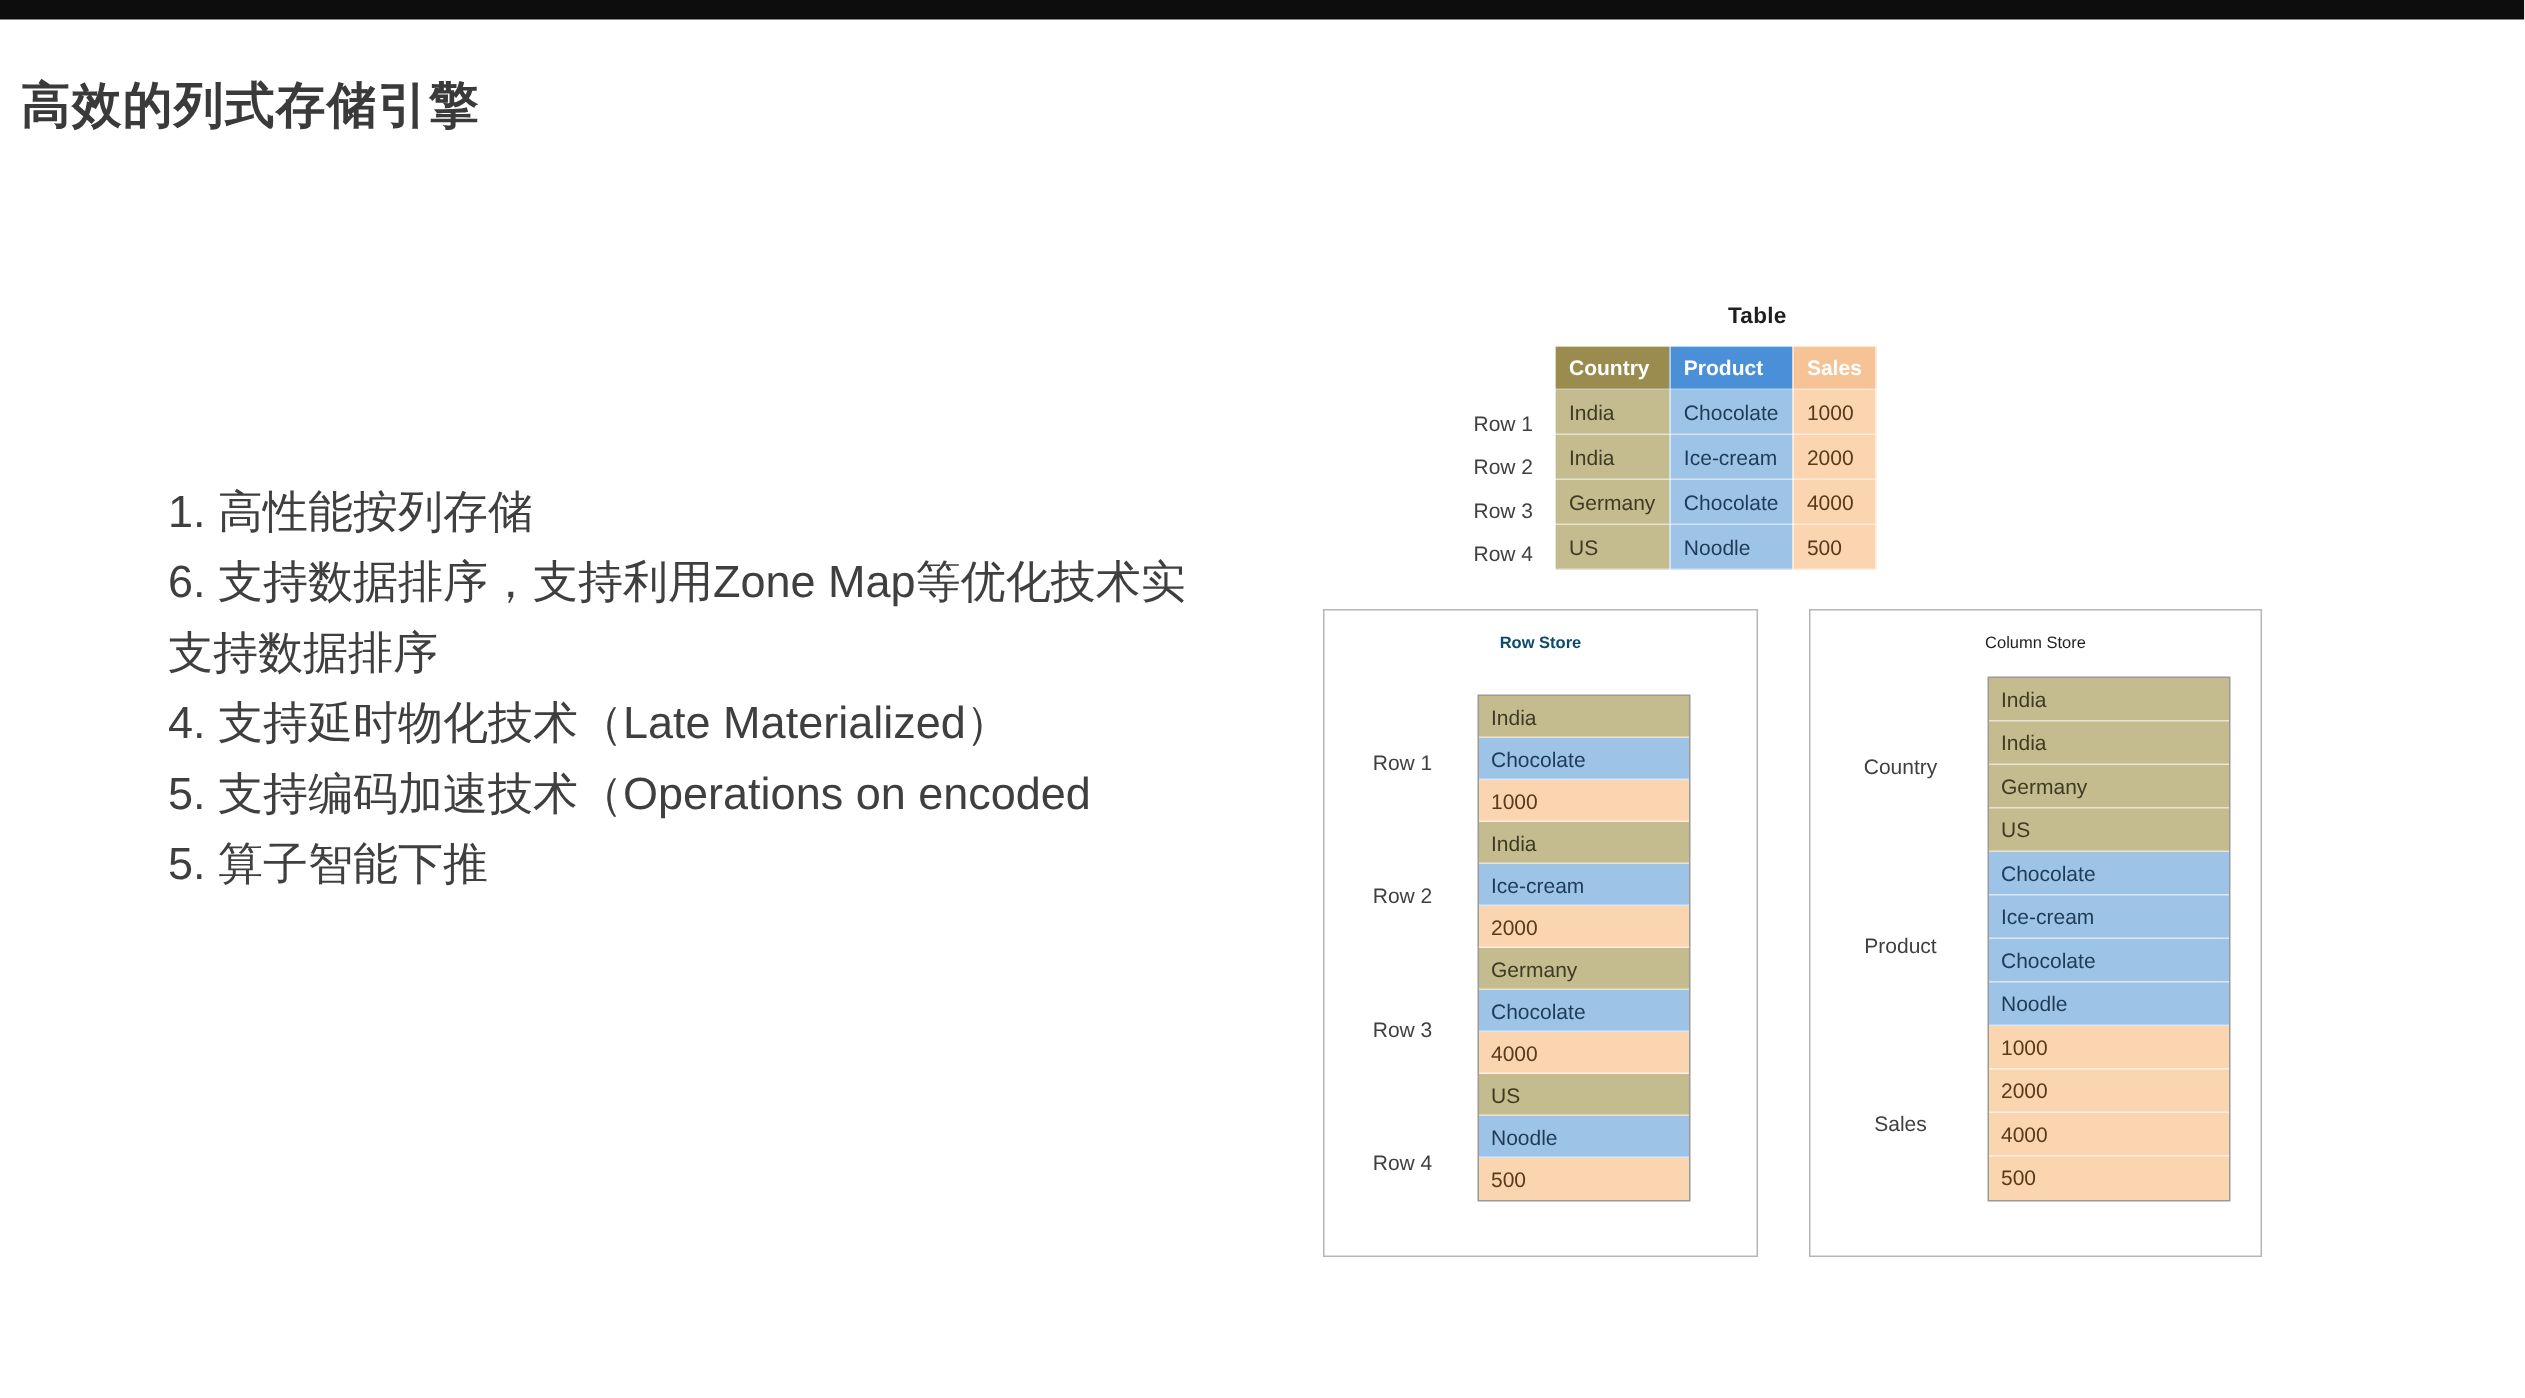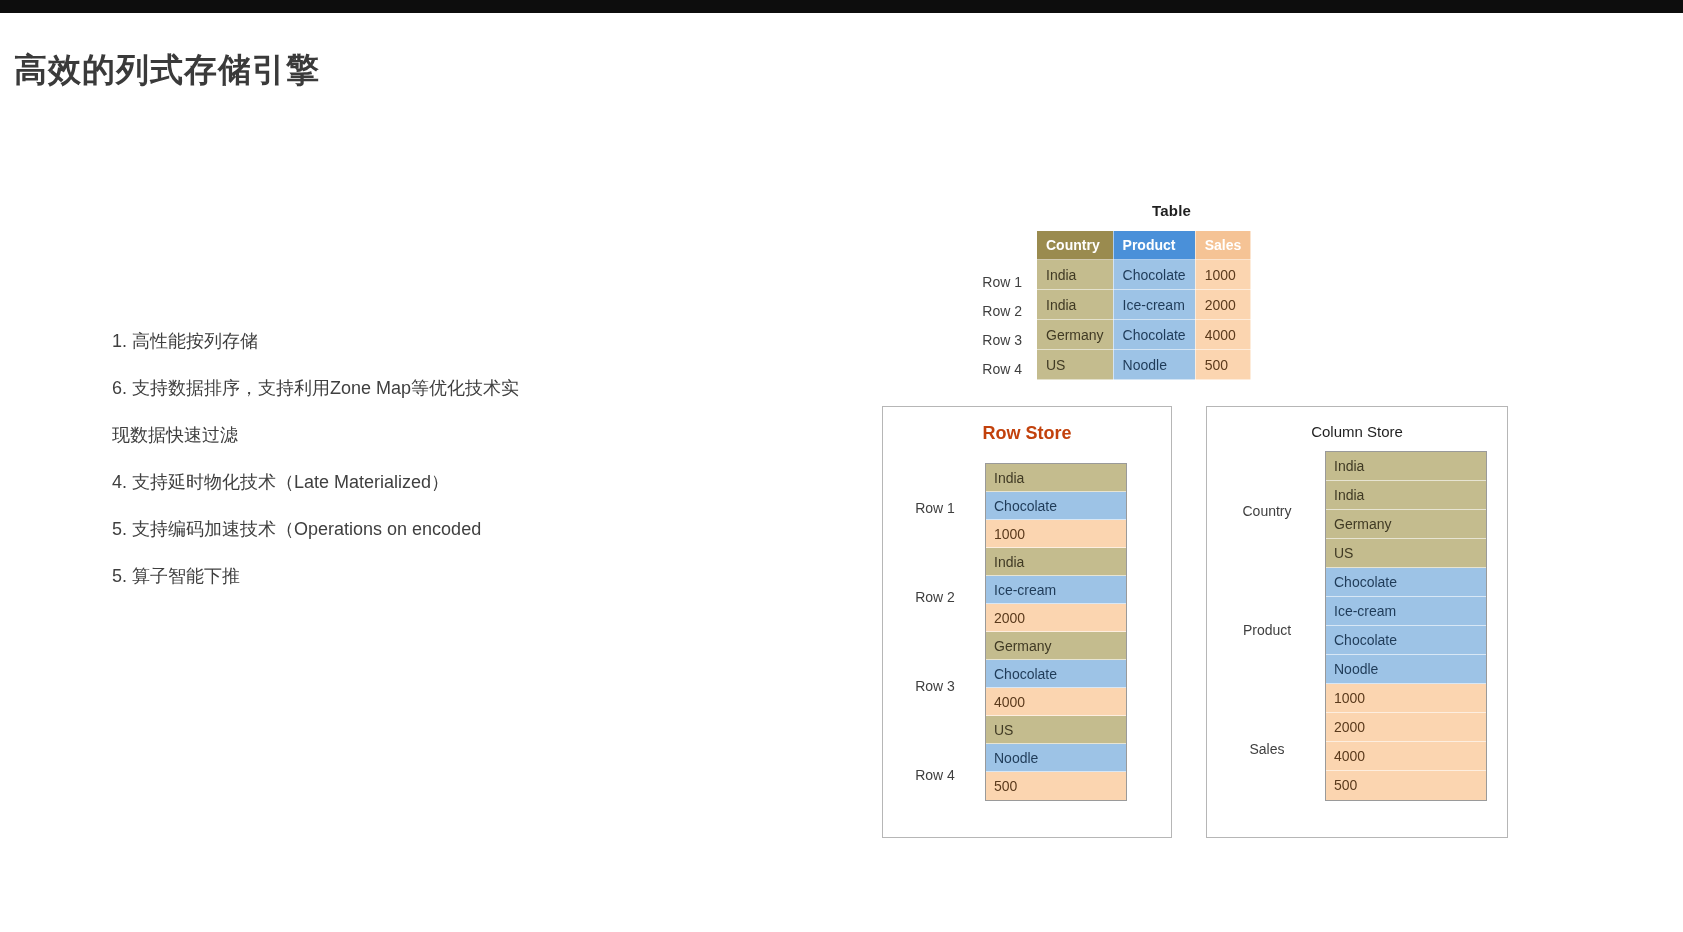--- a/index.html
+++ b/index.html
@@ -34,21 +34,21 @@
     letter-spacing: 1px;
     white-space: nowrap;
   }
 
   
   .bullets {
     position: absolute;
     left: 112px;
     top: 318px;
     width: 690px;
-    font-size: 18px;
+    font-size: 30px;
     color: #3f3f3f;
     line-height: 47px;
   }
   .bullet-line {
     white-space: pre-wrap;
   }
 
   
   .figure {
     position: absolute;
@@ -118,25 +118,25 @@
     border: 1px solid #b6b6b6;
     background: #ffffff;
   }
   .panel-row   { left: 14px;  top: 216px; width: 288px; height: 430px; }
   .panel-col   { left: 338px; top: 216px; width: 300px; height: 430px; }
   .panel-title {
     position: absolute;
     top: 16px;
     width: 100%;
     text-align: center;
-    font-size: 18px;
+    font-size: 11px;
     font-weight: bold;
-    color: #c2410c;
-  }
-  .panel-col .panel-title { font-weight: normal; font-size: 15px; color:#1f1f1f;}
+    color: #0c4a6e;
+  }
+  .panel-col .panel-title { font-weight: normal; font-size: 11px; color:#1f1f1f;}
 
   
   .rs-labels {
     position: absolute;
     left: 6px;
     top: 56px;
     width: 92px;
     text-align: center;
   }
   .rs-label {
@@ -199,21 +199,21 @@
 
 <div class="slide">
 
   <div class="topbar"></div>
 
   <div class="title">高效的列式存储引擎</div>
 
   <div class="bullets">
     <div class="bullet-line">1. 高性能按列存储</div>
     <div class="bullet-line">6. 支持数据排序，支持利用Zone Map等优化技术实</div>
-    <div class="bullet-line">现数据快速过滤</div>
+    <div class="bullet-line">支持数据排序</div>
     <div class="bullet-line">4. 支持延时物化技术（Late Materialized）</div>
     <div class="bullet-line">5. 支持编码加速技术（Operations on encoded</div>
     <div class="bullet-line">5. 算子智能下推</div>
   </div>
 
   <div class="figure">
 
     <div class="table-title">Table</div>
 
     <div class="tbl-wrap">

